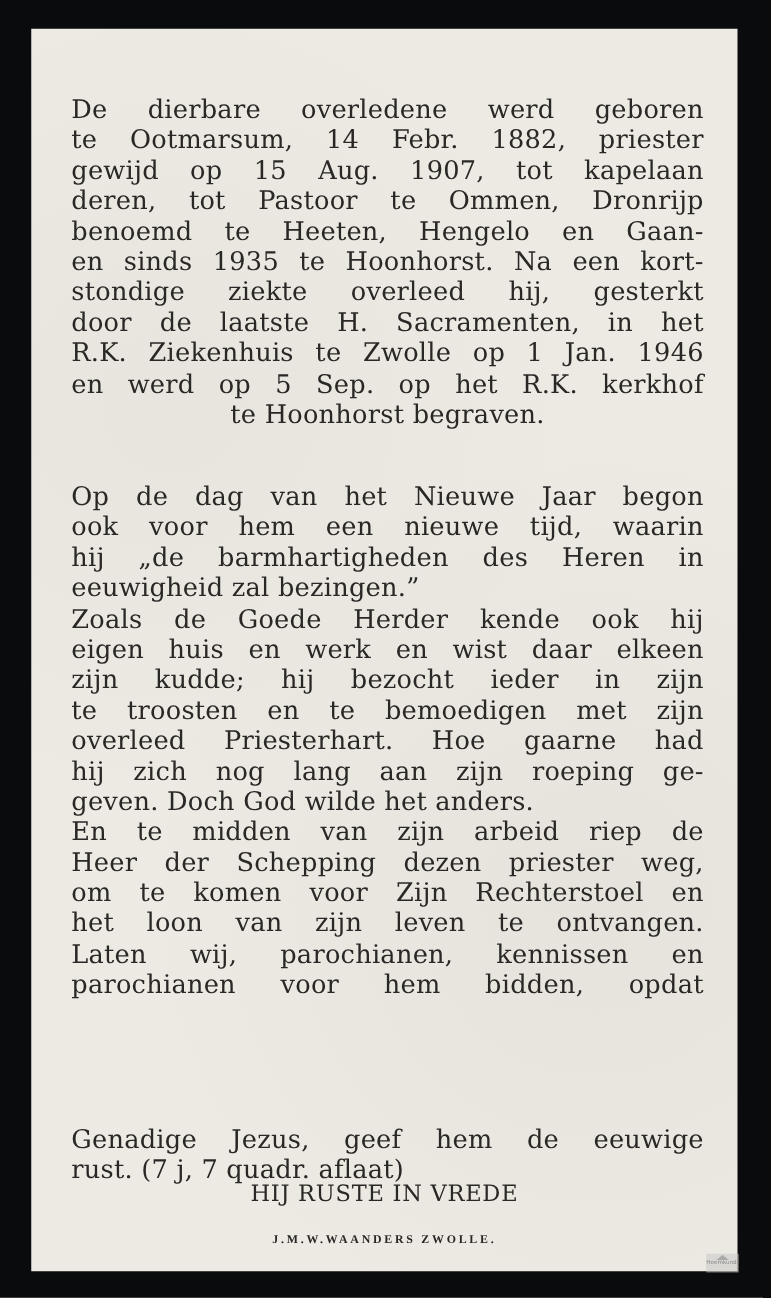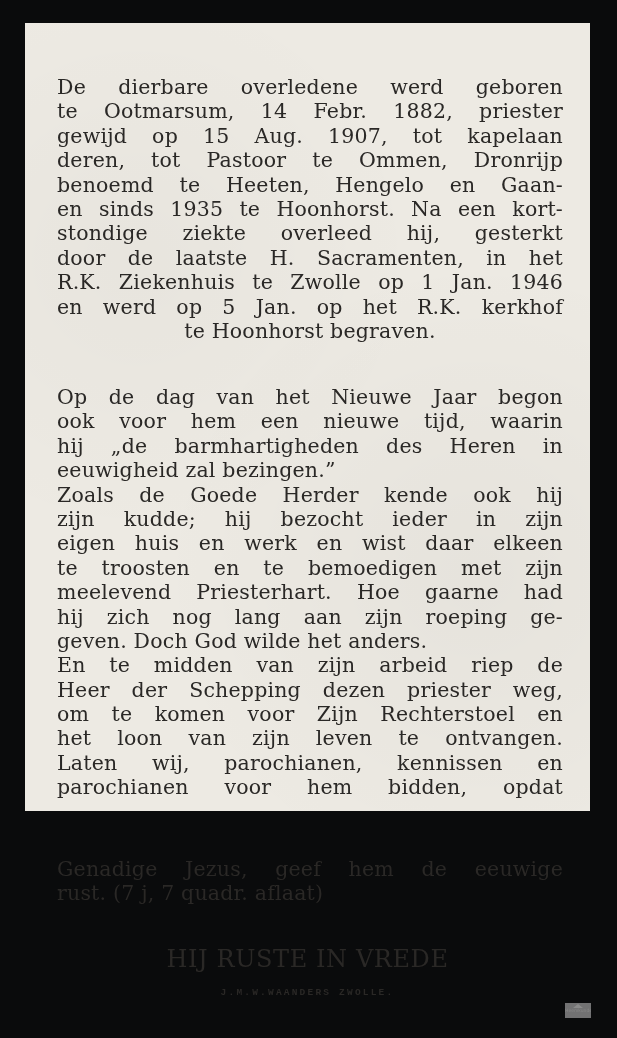--- a/index.html
+++ b/index.html
@@ -12,21 +12,21 @@
       height: 1038px;
       position: relative;
       overflow: hidden;
       background: #0a0b0c;
     }
     .card {
       position: absolute;
       left: 25px;
       top: 23px;
       width: 565px;
-      height: 788px;
+      height: 994px;
       background: #edeae3;
       background-image:
         radial-gradient(circle at 20% 30%, rgba(0,0,0,0.025) 0, rgba(0,0,0,0) 40%),
         radial-gradient(circle at 80% 70%, rgba(0,0,0,0.03) 0, rgba(0,0,0,0) 45%);
       box-sizing: border-box;
     }
     .text-block {
       position: absolute;
       left: 32px;
       width: 506px;
@@ -45,39 +45,39 @@
       word-spacing: 0px;
     }
     .line.last {
       text-align-last: left;
     }
     .line.center {
       text-align-last: center;
     }
     #para1 { top: 52px; }
     #para2 { top: 362px; }
-    #para3 { top: 834px; }
+    #para3 { top: 876px; }
     .rip {
       position: absolute;
       left: 0;
       width: 565px;
       top: 922px;
       text-align: center;
       font-family: "DejaVu Serif", "Liberation Serif", serif;
-      font-size: 24px;
+      font-size: 18px;
       letter-spacing: 0.6px;
       color: #2a2826;
     }
     .printer {
       position: absolute;
       left: 0;
       width: 565px;
       top: 964px;
       text-align: center;
-      font-family: Liberation Mono, monospace;
+      font-family: Liberation Serif, serif;
       font-size: 9.5px;
       font-weight: bold;
       letter-spacing: 2.2px;
       color: #2a2826;
     }
     .watermark {
       position: absolute;
       left: 565px;
       top: 1003px;
       width: 26px;
@@ -109,34 +109,34 @@
   <div class="text-block" id="para1">
     <span class="line">De dierbare overledene werd geboren</span>
     <span class="line">te Ootmarsum, 14 Febr. 1882, priester</span>
     <span class="line">gewijd op 15 Aug. 1907, tot kapelaan</span>
     <span class="line">deren, tot Pastoor te Ommen, Dronrijp</span>
     <span class="line">benoemd te Heeten, Hengelo en Gaan-</span>
     <span class="line">en sinds 1935 te Hoonhorst. Na een kort-</span>
     <span class="line">stondige ziekte overleed hij, gesterkt</span>
     <span class="line">door de laatste H. Sacramenten, in het</span>
     <span class="line">R.K. Ziekenhuis te Zwolle op 1 Jan. 1946</span>
-    <span class="line">en werd op 5 Jan. op het R.K. kerkhof</span>
+    <span class="line">en werd op 5 Sep. op het R.K. kerkhof</span>
     <span class="line center">te Hoonhorst begraven.</span>
   </div>
 
   <div class="text-block" id="para2">
     <span class="line">Op de dag van het Nieuwe Jaar begon</span>
     <span class="line">ook voor hem een nieuwe tijd, waarin</span>
     <span class="line">hij „de barmhartigheden des Heren in</span>
     <span class="line last">eeuwigheid zal bezingen.”</span>
     <span class="line">Zoals de Goede Herder kende ook hij</span>
+    <span class="line">eigen huis en werk en wist daar elkeen</span>
     <span class="line">zijn kudde; hij bezocht ieder in zijn</span>
-    <span class="line">eigen huis en werk en wist daar elkeen</span>
     <span class="line">te troosten en te bemoedigen met zijn</span>
-    <span class="line">meelevend Priesterhart. Hoe gaarne had</span>
+    <span class="line">overleed Priesterhart. Hoe gaarne had</span>
     <span class="line">hij zich nog lang aan zijn roeping ge-</span>
     <span class="line last">geven. Doch God wilde het anders.</span>
     <span class="line">En te midden van zijn arbeid riep de</span>
     <span class="line">Heer der Schepping dezen priester weg,</span>
     <span class="line">om te komen voor Zijn Rechterstoel en</span>
     <span class="line">het loon van zijn leven te ontvangen.</span>
     <span class="line">Laten wij, parochianen, kennissen en</span>
     <span class="line">parochianen voor hem bidden, opdat</span>
   </div>
 

